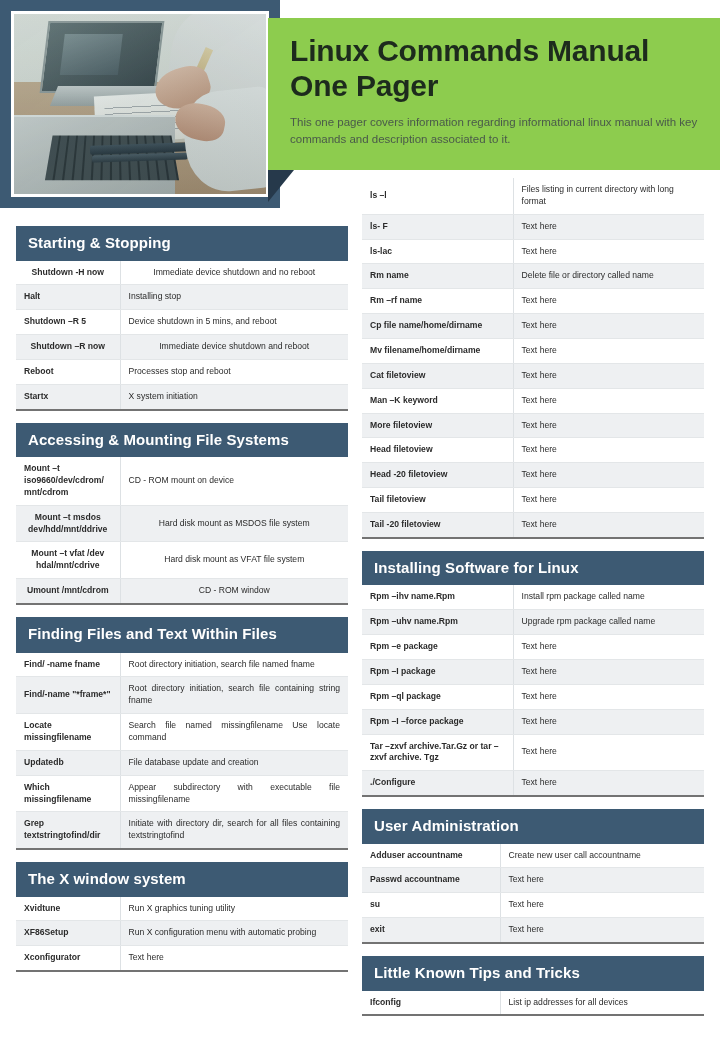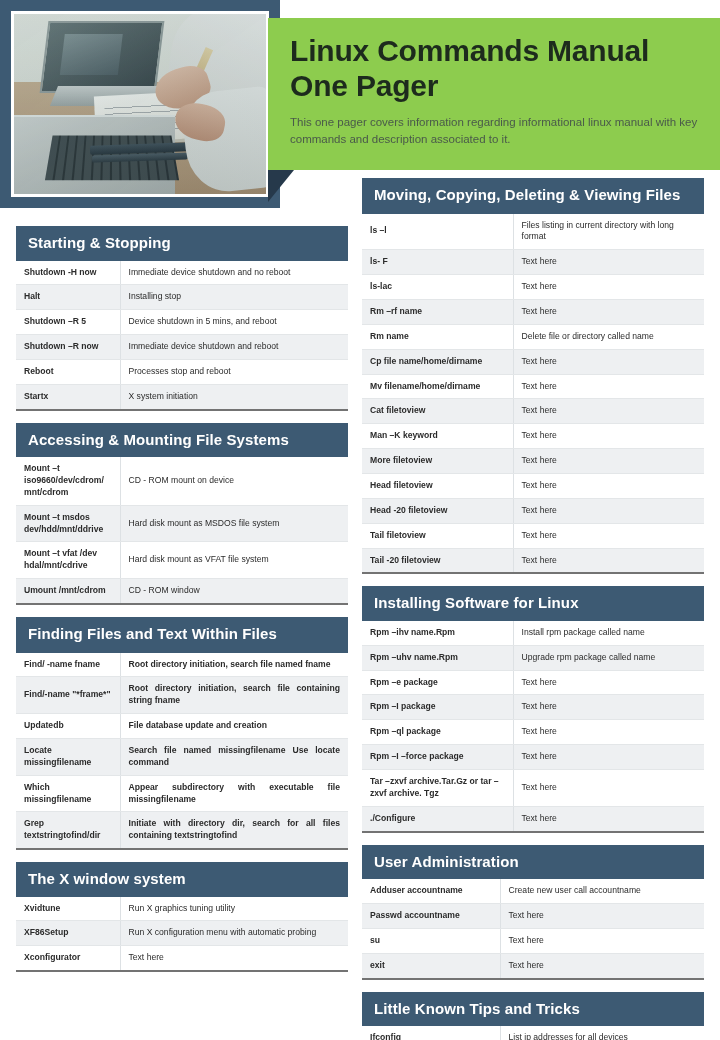--- a/index.html
+++ b/index.html
@@ -216,30 +216,30 @@
     word-wrap: break-word;
   }
   table.cmds tr:nth-child(even) td { background: #eef0f2; }
   table.cmds tr:nth-child(odd)  td { background: #ffffff; }
 
   td.cmd {
     font-weight: bold;
     border-right: 1px solid #dde1e4;
   }
   td.desc { color: #3a3a3a; }
-  td.desc.justify { text-align: justify; font-weight: bold; }
+  td.desc.justify { text-align: justify; }
 
   
   .w-left td.cmd  { width: 104px; }
   .w-mv   td.cmd  { width: 151px; }
   .w-inst td.cmd  { width: 151px; }
   .w-user td.cmd  { width: 138px; }
   .w-tips td.cmd  { width: 138px; }
 
-  .r-tall td { padding-top: 11px; padding-bottom: 11px; }
+  .r-tall td { padding-top: 11px; padding-bottom: 11px; text-align: center; }
   .r-xtall td { padding-top: 15px; padding-bottom: 15px; }
 </style>
 </head>
 <body>
 
 <div class="header">
 
   <div class="photo-frame">
     <div class="photo">
       <div class="ph-bg"></div>
@@ -331,26 +331,26 @@
           <tbody>
             <tr>
               <td class="cmd">Find/ -name fname</td>
               <td class="desc justify">Root directory initiation, search file named fname</td>
             </tr>
             <tr>
               <td class="cmd">Find/-name "*frame*"</td>
               <td class="desc justify">Root directory initiation, search file containing string fname</td>
             </tr>
             <tr>
+              <td class="cmd">Locate missingfilename</td>
+              <td class="desc justify">Search file named missingfilename Use locate command</td>
+            </tr>
+            <tr>
               <td class="cmd">Updatedb</td>
               <td class="desc justify">File database update and creation</td>
-            </tr>
-            <tr>
-              <td class="cmd">Locate missingfilename</td>
-              <td class="desc justify">Search file named missingfilename Use locate command</td>
             </tr>
             <tr>
               <td class="cmd">Which missingfilename</td>
               <td class="desc justify">Appear subdirectory with executable file missingfilename</td>
             </tr>
             <tr>
               <td class="cmd">Grep textstringtofind/dir</td>
               <td class="desc justify">Initiate with directory dir, search for all files containing textstringtofind</td>
             </tr>
           </tbody>
@@ -371,44 +371,43 @@
             <tr class="r-xtall">
               <td class="cmd"> Xconfigurator</td>
               <td class="desc">Text here</td>
             </tr>
           </tbody>
         </table>
       </div>
     </div>
   <div class="col-right" id="colRight">
       <div class="card">
-        <div class="card-head two-line">Moving, Copying, Deleting &amp; Viewing Files</div>
         <table class="cmds w-mv">
           <tbody>
             <tr>
               <td class="cmd">ls –l</td>
               <td class="desc">Files listing in current directory with long format</td>
             </tr>
             <tr>
               <td class="cmd">ls- F</td>
               <td class="desc">Text here</td>
             </tr>
             <tr>
               <td class="cmd">ls-lac</td>
               <td class="desc">Text here</td>
             </tr>
             <tr>
-              <td class="cmd">Rm –rf name</td>
-              <td class="desc">Text here</td>
-            </tr>
-            <tr>
               <td class="cmd">Rm name</td>
               <td class="desc">Delete file or directory called name</td>
             </tr>
             <tr>
+              <td class="cmd">Rm –rf name</td>
+              <td class="desc">Text here</td>
+            </tr>
+            <tr>
               <td class="cmd">Cp file name/home/dirname</td>
               <td class="desc">Text here</td>
             </tr>
             <tr>
               <td class="cmd">Mv  filename/home/dirname</td>
               <td class="desc">Text here</td>
             </tr>
             <tr>
               <td class="cmd">Cat filetoview</td>
               <td class="desc">Text here</td>

